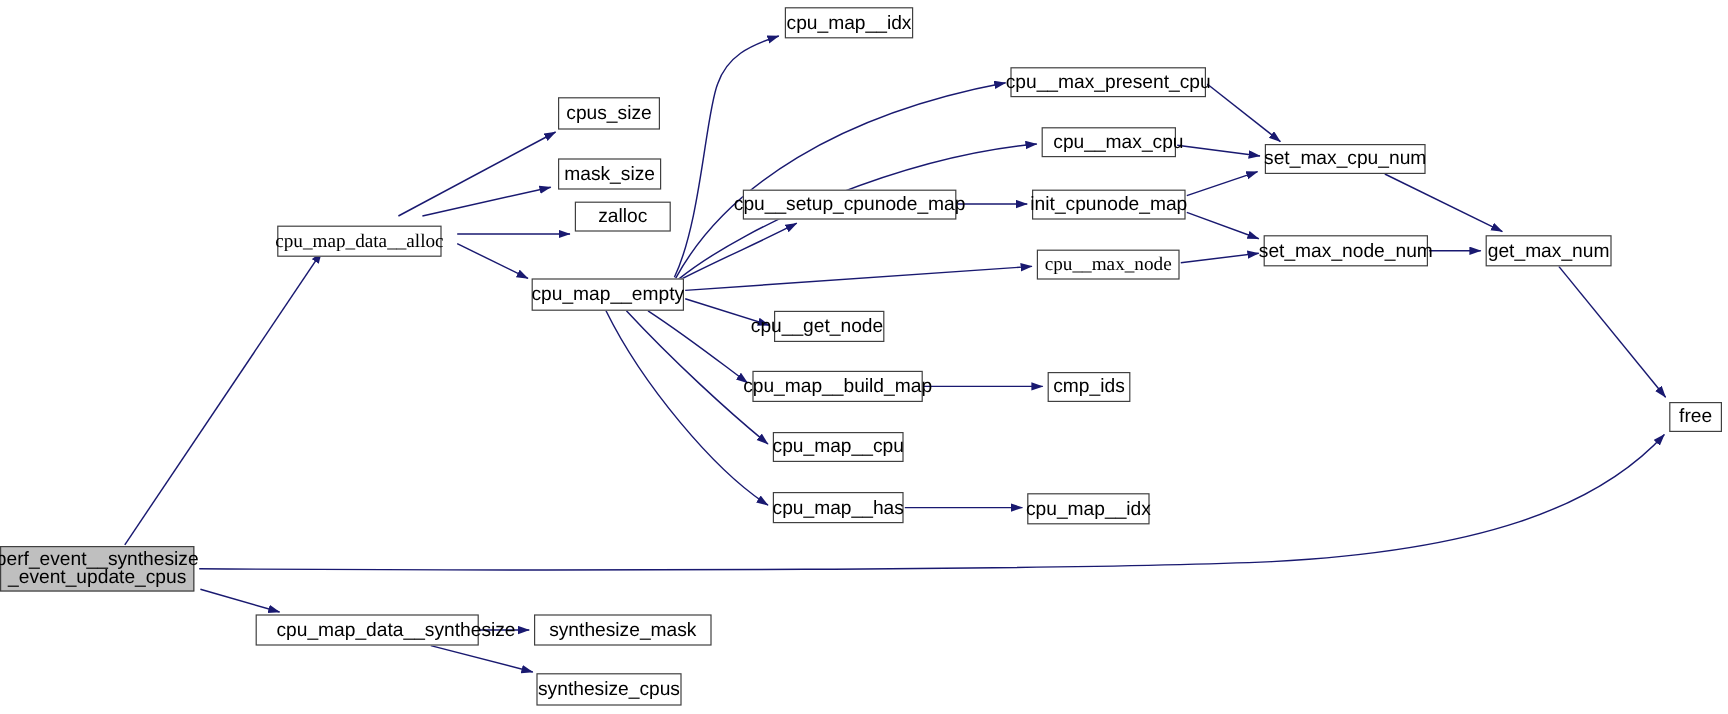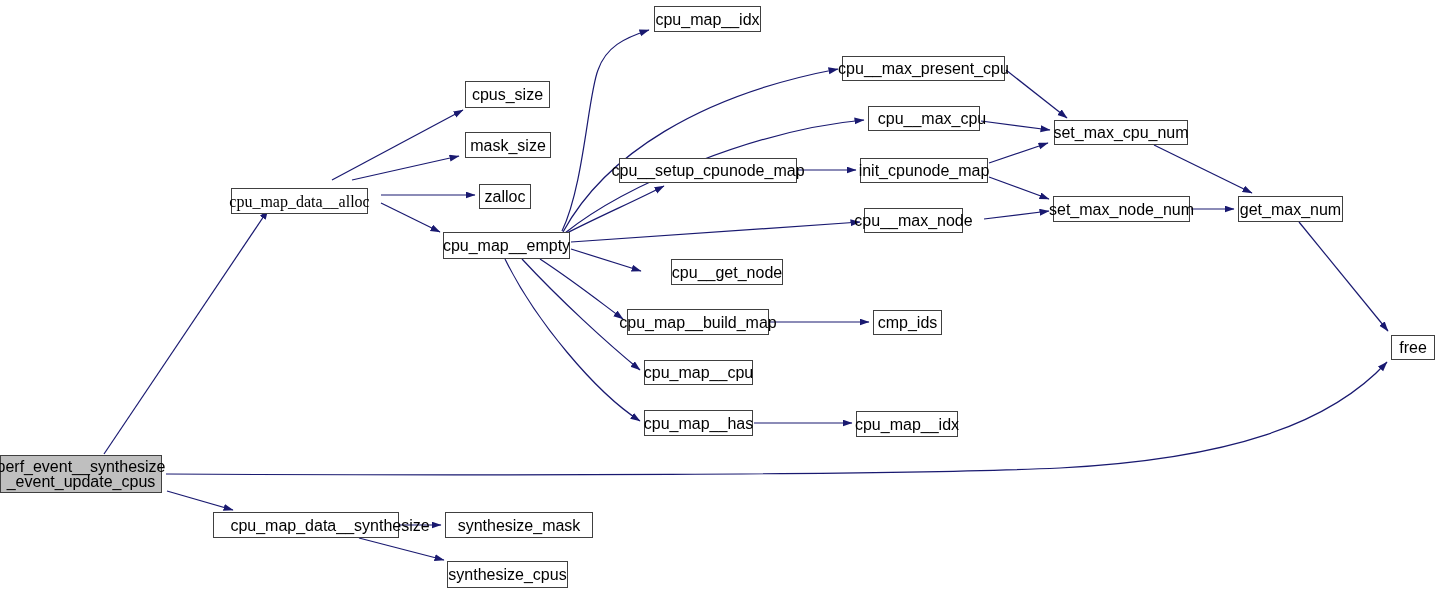--- a/index.html
+++ b/index.html
@@ -89,33 +89,33 @@
         <path d="M754,423 L852,423" class="edge" marker-end="url(#arrow)"></path>
         <path d="M400,525 L441,525" class="edge" marker-end="url(#arrow)"></path>
         <path d="M359,538 L444,560" class="edge" marker-end="url(#arrow)"></path>
       </g>
   </svg>
 <div class="node main" style="left: 0; top: 455px; width: 162px; height: 38px;"><span>perf_event__synthesize
 _event_update_cpus</span></div>
     <div class="node" style="left: 231px; top: 188px; width: 137px; height: 26px; font-family: Liberation Serif, serif;"><span>cpu_map_data__alloc</span></div>
     <div class="node" style="left: 465px; top: 81px; width: 85px; height: 27px;"><span>cpus_size</span></div>
     <div class="node" style="left: 465px; top: 132px; width: 86px; height: 26px;"><span>mask_size</span></div>
-    <div class="node" style="left: 479px; top: 184px; width: 52px; height: 25px;"><span>zalloc</span></div>
+    <div class="node" style="left: 479px; top: 168px; width: 80px; height: 25px;"><span>zalloc</span></div>
     <div class="node" style="left: 443px; top: 232px; width: 127px; height: 27px;"><span>cpu_map__empty</span></div>
     <div class="node" style="left: 654px; top: 6px; width: 107px; height: 26px;"><span>cpu_map__idx</span></div>
     <div class="node" style="left: 842px; top: 56px; width: 163px; height: 25px;"><span>cpu__max_present_cpu</span></div>
     <div class="node" style="left: 868px; top: 106px; width: 112px; height: 25px; padding-left: 16px;"><span>cpu__max_cpu</span></div>
     <div class="node" style="left: 619px; top: 158px; width: 178px; height: 25px;"><span>cpu__setup_cpunode_map</span></div>
     <div class="node" style="left: 860px; top: 158px; width: 128px; height: 25px;"><span>init_cpunode_map</span></div>
-    <div class="node" style="left: 864px; top: 208px; width: 99px; height: 25px;"><span>cpu__max_node</span></div>
+    <div class="node" style="left: 864px; top: 208px; width: 119px; height: 25px; font-family: Liberation Serif, serif;"><span>cpu__max_node</span></div>
     <div class="node" style="left: 1054px; top: 120px; width: 134px; height: 25px;"><span>set_max_cpu_num</span></div>
     <div class="node" style="left: 1053px; top: 196px; width: 137px; height: 26px;"><span>set_max_node_num</span></div>
     <div class="node" style="left: 1238px; top: 196px; width: 105px; height: 26px;"><span>get_max_num</span></div>
     <div class="node" style="left: 1391px; top: 335px; width: 44px; height: 25px;"><span>free</span></div>
-    <div class="node" style="left: 671px; top: 259px; width: 112px; height: 26px;"><span>cpu__get_node</span></div>
+    <div class="node" style="left: 645px; top: 259px; width: 92px; height: 26px; justify-content: flex-end;"><span>cpu__get_node</span></div>
     <div class="node" style="left: 627px; top: 309px; width: 142px; height: 26px;"><span>cpu_map__build_map</span></div>
     <div class="node" style="left: 873px; top: 310px; width: 69px; height: 25px; justify-content: center;"><span>cmp_ids</span></div>
     <div class="node" style="left: 644px; top: 360px; width: 109px; height: 25px;"><span>cpu_map__cpu</span></div>
     <div class="node" style="left: 644px; top: 410px; width: 109px; height: 26px;"><span>cpu_map__has</span></div>
     <div class="node" style="left: 856px; top: 411px; width: 102px; height: 26px;"><span>cpu_map__idx</span></div>
     <div class="node" style="left: 213px; top: 512px; width: 186px; height: 26px; padding-left: 48px;"><span>cpu_map_data__synthesize</span></div>
     <div class="node" style="left: 445px; top: 512px; width: 148px; height: 26px;"><span>synthesize_mask</span></div>
     <div class="node" style="left: 447px; top: 561px; width: 121px; height: 27px;"><span>synthesize_cpus</span></div>
   </div>
 

